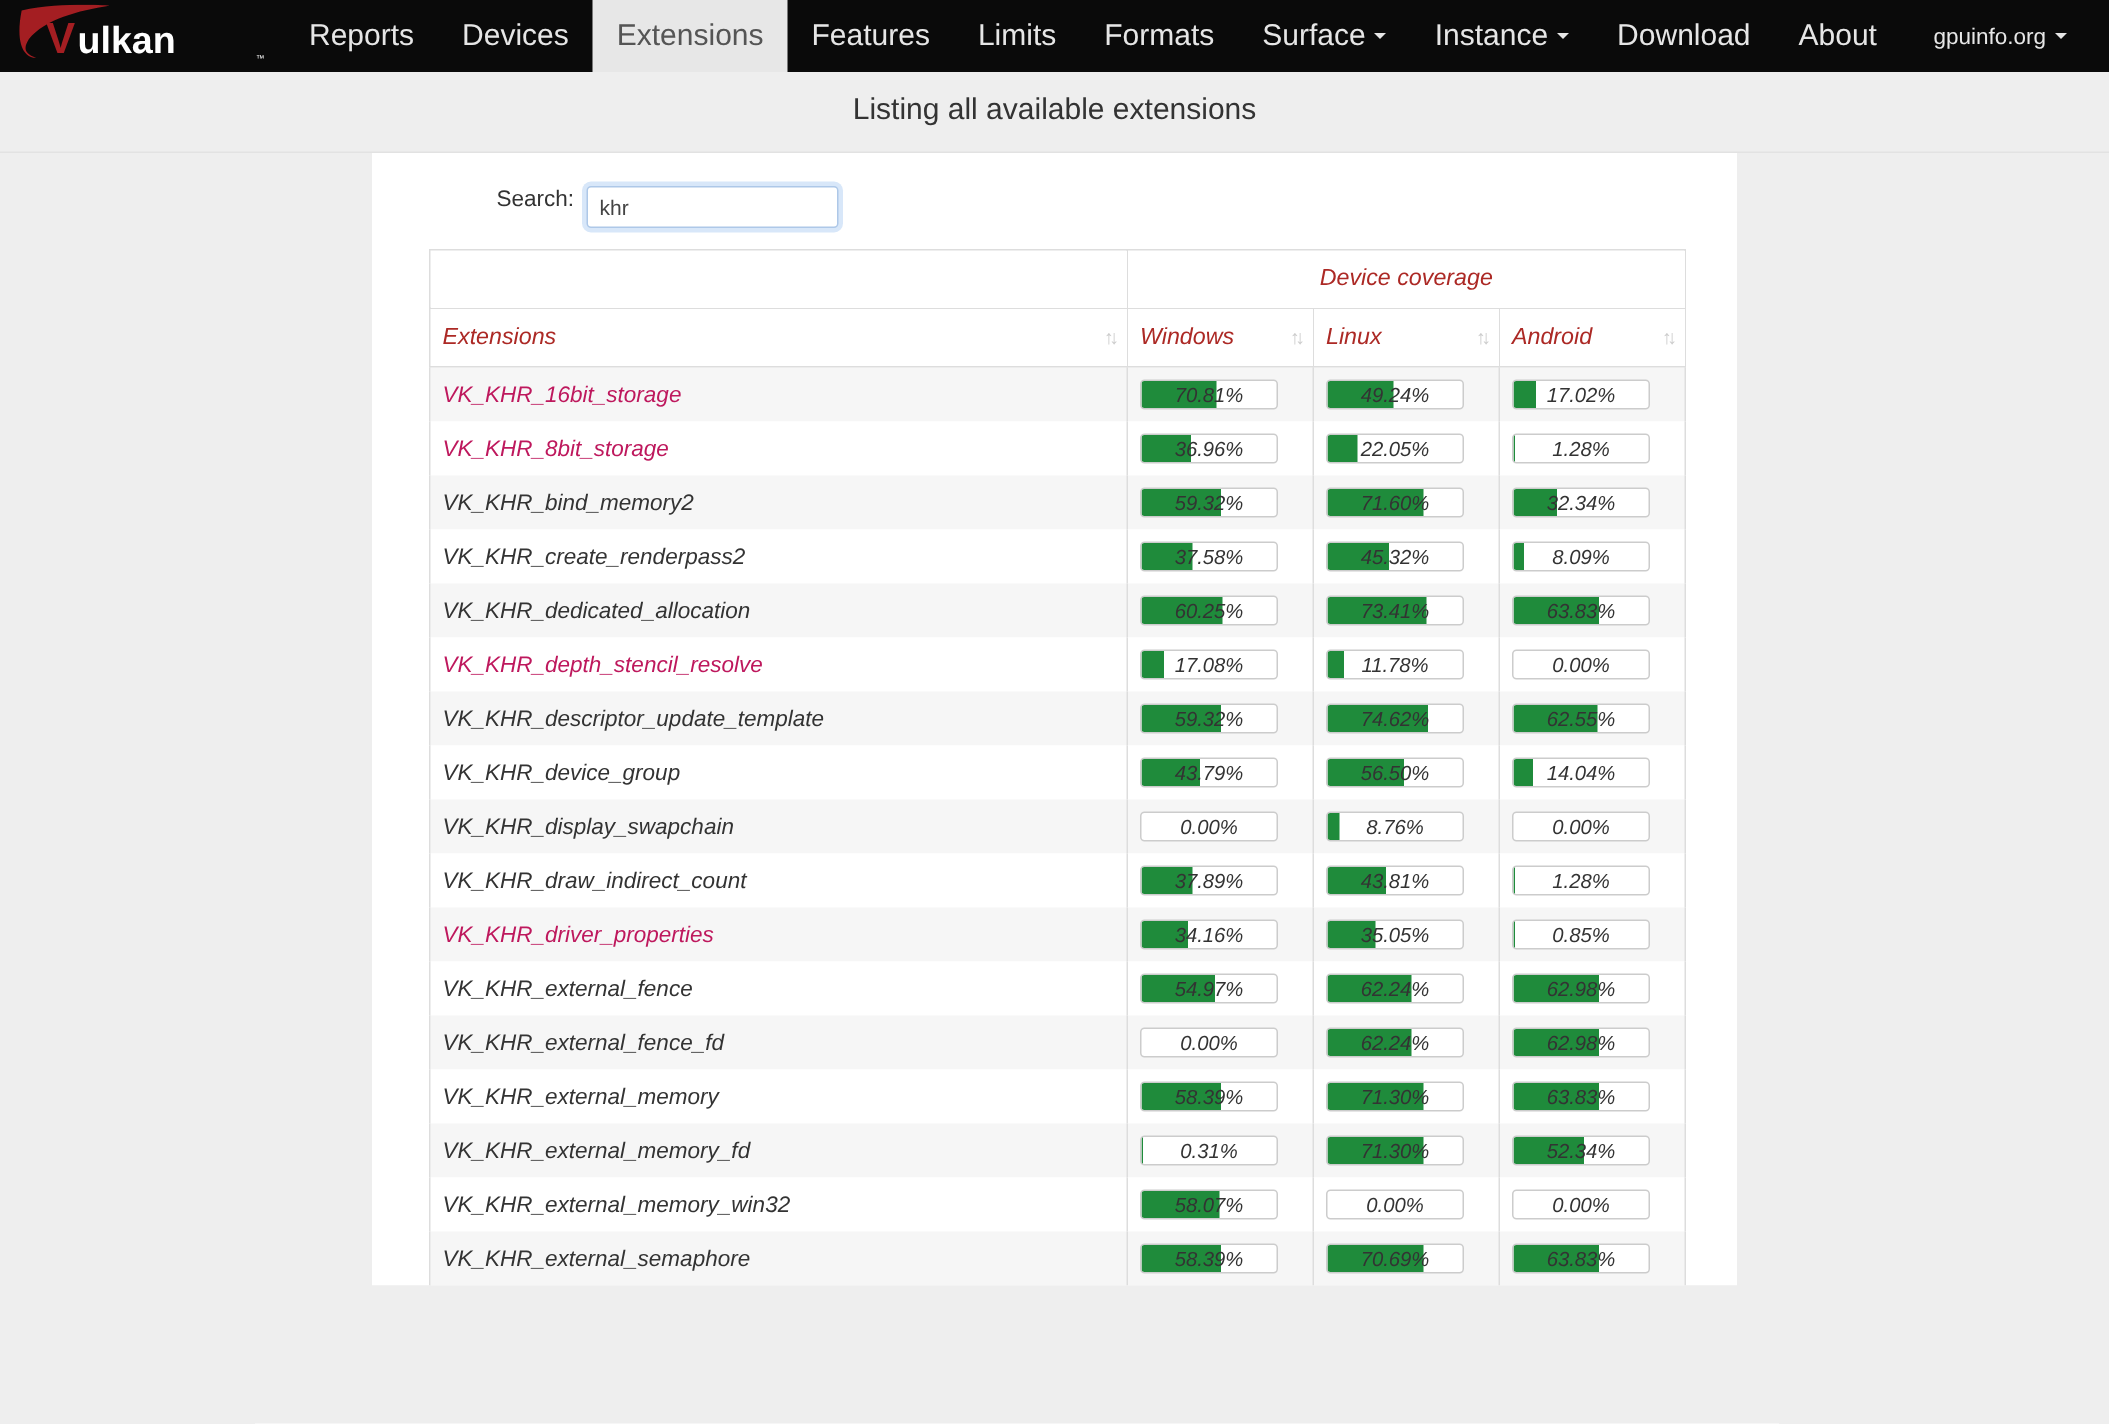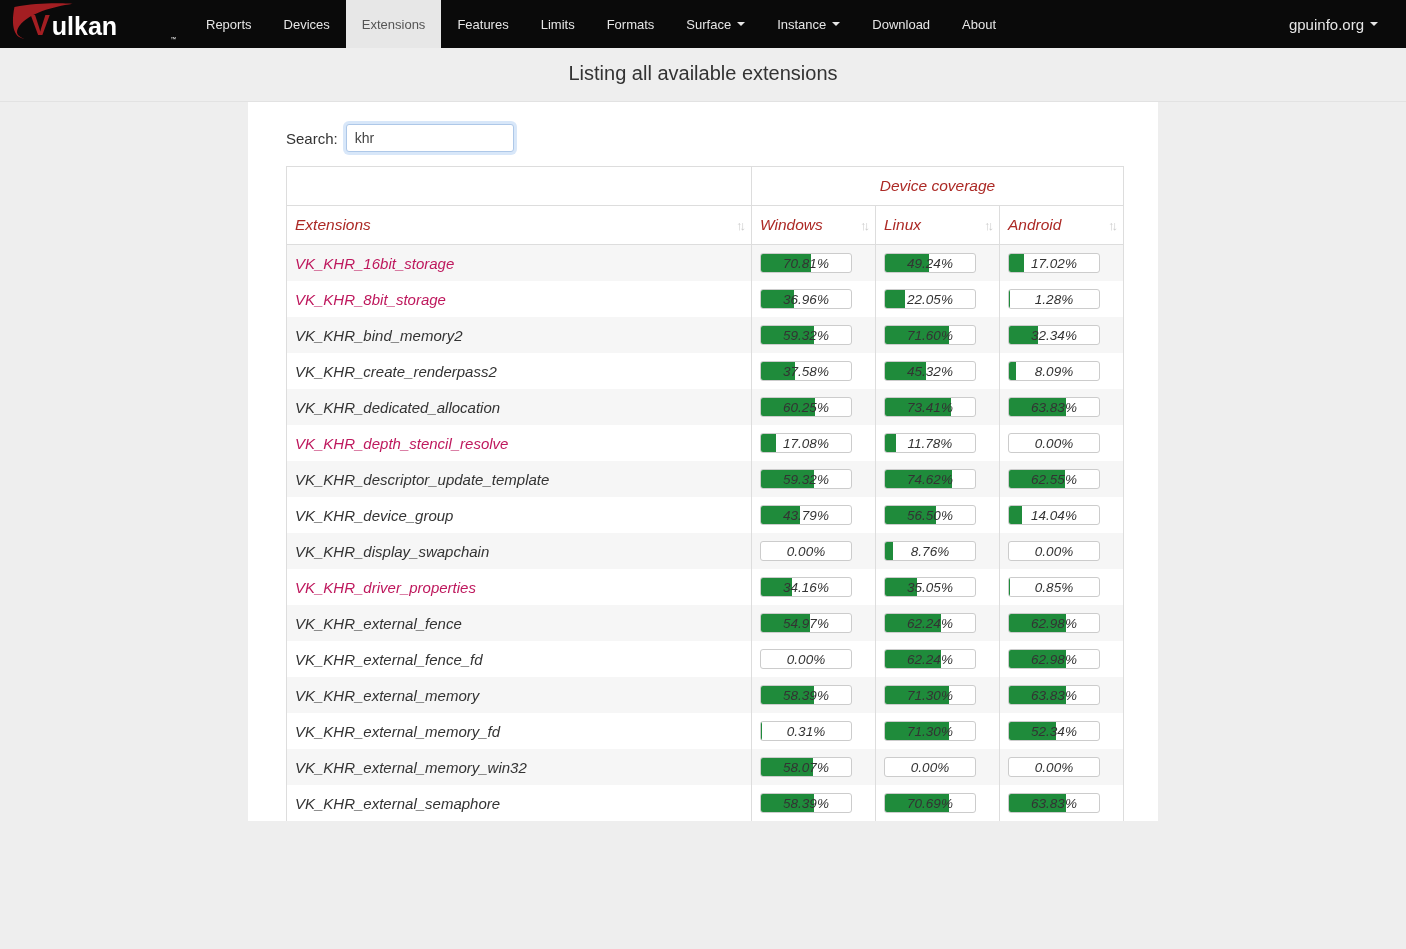--- a/index.html
+++ b/index.html
@@ -3,33 +3,33 @@
 <meta charset="utf-8">
 <style>
 * { box-sizing: border-box; margin: 0; padding: 0; }
 body { font-family: "Segoe UI", Tahoma, sans-serif; font-size: 15px; background: #eeeeee; color: #333; }
 
 
 .navbar { background: #0a0a0a; height: 48px; display: flex; align-items: stretch; color: #d9d9d9; }
 .logo { width: 190px; display: flex; align-items: center; padding-left: 12px; }
 .logo svg { width: 170px; height: 42px; }
 .nav-items { display: flex; align-items: stretch; }
-.nav-item { display: flex; align-items: center; padding: 0 16px; color: #e6e6e6; font-size: 13px; cursor: pointer; }
+.nav-item { display: flex; align-items: center; padding: 0 16px; color: #e6e6e6; font-size: 20px; cursor: pointer; }
 .nav-item.active { background: #e7e7e7; color: #555; }
 .nav-right { margin-left: auto; display: flex; align-items: center; padding-right: 28px; color: #e6e6e6; cursor: pointer; }
 .caret { display:inline-block; margin-left:6px; width:0; height:0; border-left:4px solid transparent; border-right:4px solid transparent; border-top:4px solid currentColor; vertical-align: middle;}
 
 
 .subheader { background: #eeeeee; text-align: center; padding: 14px 0 16px; font-size: 20px; color: #333; border-bottom: 1px solid #e2e2e2;}
 
 
 .panel { width: 910px; margin: 0 auto; background: #fff; padding: 22px 0 0; }
 
 
-.search-row { padding: 0 0 14px 38px; display:flex; align-items:center; gap:8px; font-size:15px; color:#333;}
+.search-row { padding: 0 0 14px 38px; display:flex; align-items:flex-start; gap:8px; font-size:15px; color:#333;margin-left:45px;}
 .search-row input { width: 168px; height: 28px; padding: 2px 8px; font-size: 14px; font-family: inherit; border: 1px solid #aec8e8; border-radius: 3px; outline: none; box-shadow: 0 0 0 3px rgba(100,160,230,0.25); color:#444;}
 .search-row input::placeholder{color:#888;}
 
 
 table { width: calc(100% - 76px); margin: 0 38px; border-collapse: collapse; table-layout: fixed; font-style: italic;}
 thead th { background:#fff; color:#ac2925; font-weight:400; font-size:15.5px; text-align:left; padding:10px 8px; border:1px solid #ddd; position:relative;}
 thead tr.hdr1 th { text-align:center; }
 thead tr.hdr2 th { border-top:none;}
 .col-ext{width:465px;}
 .col-pct{width:124px;}
@@ -355,20 +355,47 @@
           <td>
             <div class="pcell">
               <div class="pbar">
                 <div class="pfill" style="width: 0%;"></div>
                 <div class="ptxt">0.00%</div>
               </div>
             </div>
           </td>
         </tr>
         <tr>
+          <td><span class="ext-name">VK_KHR_draw_indirect_count</span></td>
+          <td>
+            <div class="pcell">
+              <div class="pbar">
+                <div class="pfill" style="width: 37.89%;"></div>
+                <div class="ptxt">37.89%</div>
+              </div>
+            </div>
+          </td>
+          <td>
+            <div class="pcell">
+              <div class="pbar">
+                <div class="pfill" style="width: 43.81%;"></div>
+                <div class="ptxt">43.81%</div>
+              </div>
+            </div>
+          </td>
+          <td>
+            <div class="pcell">
+              <div class="pbar">
+                <div class="pfill" style="width: 1.28%;"></div>
+                <div class="ptxt">1.28%</div>
+              </div>
+            </div>
+          </td>
+        </tr>
+        <tr>
           <td><span class="ext-name link">VK_KHR_driver_properties</span></td>
           <td>
             <div class="pcell">
               <div class="pbar">
                 <div class="pfill" style="width: 34.16%;"></div>
                 <div class="ptxt">34.16%</div>
               </div>
             </div>
           </td>
           <td>

